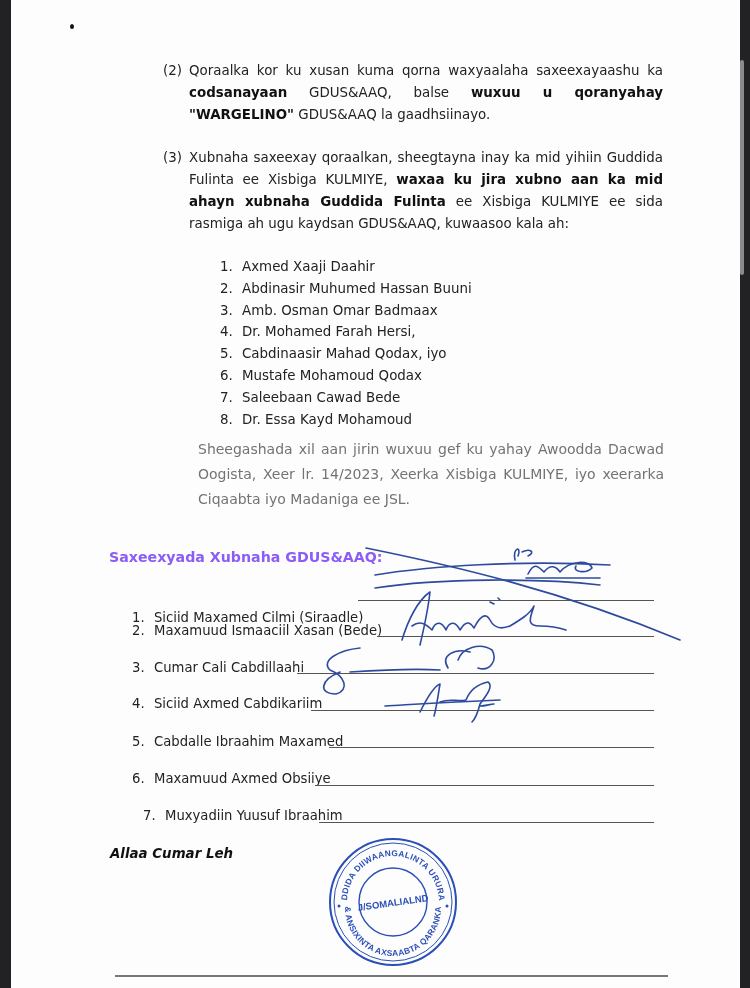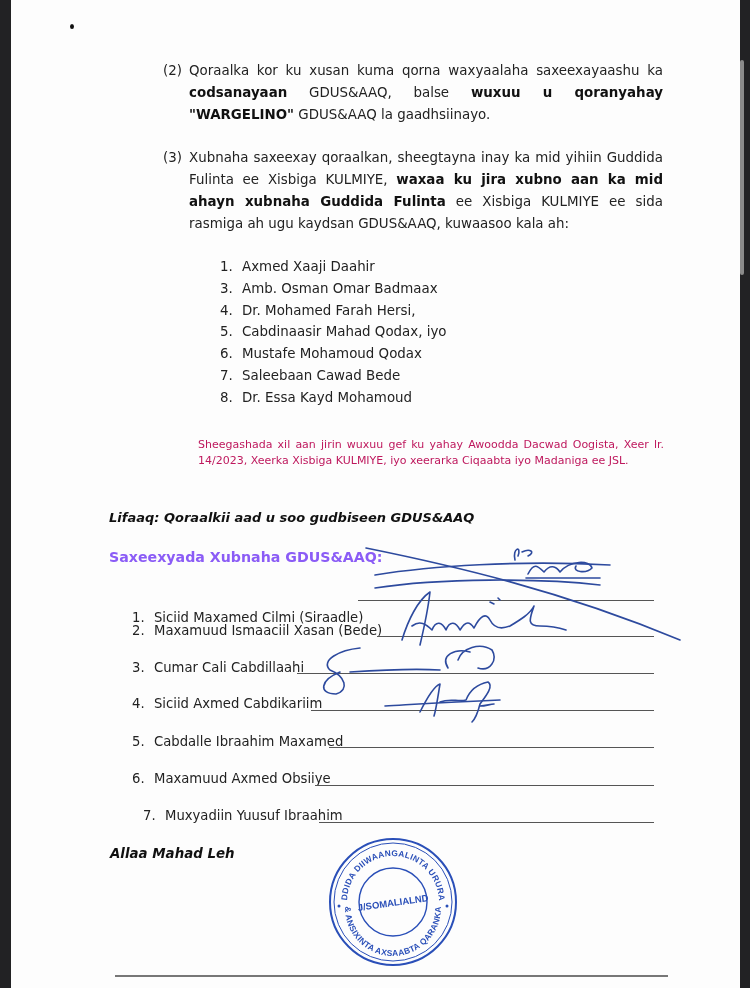--- a/index.html
+++ b/index.html
@@ -20,21 +20,21 @@
     position: absolute; left: 740px; top: 60px; width: 4px; height: 215px;
     background: #8a8a8a; border-radius: 2px;
   }
   .para { position: absolute; left: 152px; width: 500px; font-size: 13.4px; color: #222; line-height: 22px; }
   .para .num { position: absolute; left: 0; top: 0; }
   .para .body { margin-left: 26px; text-align: justify; text-align-last: left; }
   b { font-weight: bold; color: #111; }
   .list { position: absolute; left: 209px; top: 256px; font-size: 13.4px; color: #222; }
   .list .li { height: 21.8px; line-height: 21.8px; white-space: nowrap; }
   .list .n { display: inline-block; width: 22px; }
-  .note { position: absolute; left: 187px; top: 437px; width: 466px; font-size: 11px; color: #be185d; line-height: 16px; text-align: justify; text-align-last: left; }
+  .note { position: absolute; left: 187px; top: 437px; width: 466px; font-size: 14px; color: #737373; line-height: 25px; text-align: justify; text-align-last: left; }
   .annex { position: absolute; left: 98px; top: 510px; font-size: 13px; font-weight: bold; font-style: italic; color: #111; }
   .sig-title { position: absolute; left: 98px; top: 549px; font-size: 14.2px; font-weight: bold; color: #8b5cf6; }
   .sig-row { position: absolute; left: 121px; height: 20px; font-size: 13.2px; color: #222; white-space: nowrap; }
   .sig-row .n { display: inline-block; width: 22px; }
   .sig-line { position: absolute; height: 0; border-bottom: 1px solid #555; }
   .closing { position: absolute; left: 99px; top: 846px; font-size: 13.4px; font-weight: bold; font-style: italic; color: #111; }
   .footer-line { position: absolute; left: 104px; top: 975px; width: 553px; border-bottom: 2px solid #777; }
   .ink { position: absolute; left: 0; top: 0; pointer-events: none; }
   .stamp { position: absolute; left: 316px; top: 836px; width: 132px; height: 132px; }
 </style>
@@ -53,31 +53,31 @@
 
   <div class="para" style="top:147px;">
     <span class="num">(3)</span>
     <div class="body">
       <span>Xubnaha saxeexay qoraalkan, sheegtayna inay ka mid yihiin Guddida Fulinta ee Xisbiga KULMIYE, </span><b>waxaa ku jira xubno aan ka mid ahayn xubnaha Guddida Fulinta</b><span> ee Xisbiga KULMIYE ee sida rasmiga ah ugu kaydsan GDUS&amp;AAQ, kuwaasoo kala ah:</span>
     </div>
   </div>
 
   <div class="list">
     <div class="li"><span class="n">1.</span><span>Axmed Xaaji Daahir</span></div>
+    <div class="li"><span class="n">2.</span><span>Abdinasir Muhumed Hassan Buuni</span></div>
     <div class="li"><span class="n">3.</span><span>Amb. Osman Omar Badmaax</span></div>
     <div class="li"><span class="n">4.</span><span>Dr. Mohamed Farah Hersi,</span></div>
     <div class="li"><span class="n">5.</span><span>Cabdinaasir Mahad Qodax, iyo</span></div>
     <div class="li"><span class="n">6.</span><span>Mustafe Mohamoud Qodax</span></div>
     <div class="li"><span class="n">7.</span><span>Saleebaan Cawad Bede</span></div>
     <div class="li"><span class="n">8.</span><span>Dr. Essa Kayd Mohamoud</span></div>
   </div>
 
   <div class="note">Sheegashada xil aan jirin wuxuu gef ku yahay Awoodda Dacwad Oogista, Xeer lr. 14/2023, Xeerka Xisbiga KULMIYE, iyo xeerarka Ciqaabta iyo Madaniga ee JSL.</div>
 
-  <div class="annex">Lifaaq: Qoraalkii aad u soo gudbiseen GDUS&amp;AAQ</div>
 
   <div class="sig-title">Saxeexyada Xubnaha GDUS&amp;AAQ:</div>
 
   <div class="sig-row" style="top:610px;"><span class="n">1.</span><span>Siciid Maxamed Cilmi (Siraadle)</span></div>
   <div class="sig-line" style="left:347px; top:600px; width:296px;"></div>
 
   <div class="sig-row" style="top:623px;"><span class="n">2.</span><span>Maxamuud Ismaaciil Xasan (Bede)</span></div>
   <div class="sig-line" style="left:366px; top:636px; width:277px;"></div>
 
   <div class="sig-row" style="top:660px;"><span class="n">3.</span><span>Cumar Cali Cabdillaahi</span></div>
@@ -88,21 +88,21 @@
 
   <div class="sig-row" style="top:734px;"><span class="n">5.</span><span>Cabdalle Ibraahim Maxamed</span></div>
   <div class="sig-line" style="left:318px; top:747px; width:325px;"></div>
 
   <div class="sig-row" style="top:771px;"><span class="n">6.</span><span>Maxamuud Axmed Obsiiye</span></div>
   <div class="sig-line" style="left:304px; top:785px; width:339px;"></div>
 
   <div class="sig-row" style="top:808px;margin-left:11px;"><span class="n">7.</span><span>Muxyadiin Yuusuf Ibraahim</span></div>
   <div class="sig-line" style="left:308px; top:822px; width:335px;"></div>
 
-  <div class="closing">Allaa Mahad Leh</div>
+  <div class="closing">Allaa Cumar Leh</div>
 
   <svg class="ink" width="729" height="988" viewBox="11 0 729 988">
     <g fill="none" stroke="#2d4a9e" stroke-width="1.6" stroke-linecap="round" stroke-linejoin="round">
 
       <path d="M366 548 C 450 565, 560 590, 680 640"></path>
       <path d="M375 575 C 430 566, 520 560, 610 565"></path>
       <path d="M375 588 C 440 578, 540 578, 600 585"></path>
 
       <path d="M515 560 C 512 548, 522 545, 518 556 M522 552 C 530 548, 536 552, 528 556"></path>
       <path d="M528 574 C 534 562, 538 566, 544 572 C 550 564, 556 566, 560 572 C 570 560, 590 560, 592 568 C 586 574, 572 572, 576 566"></path>

